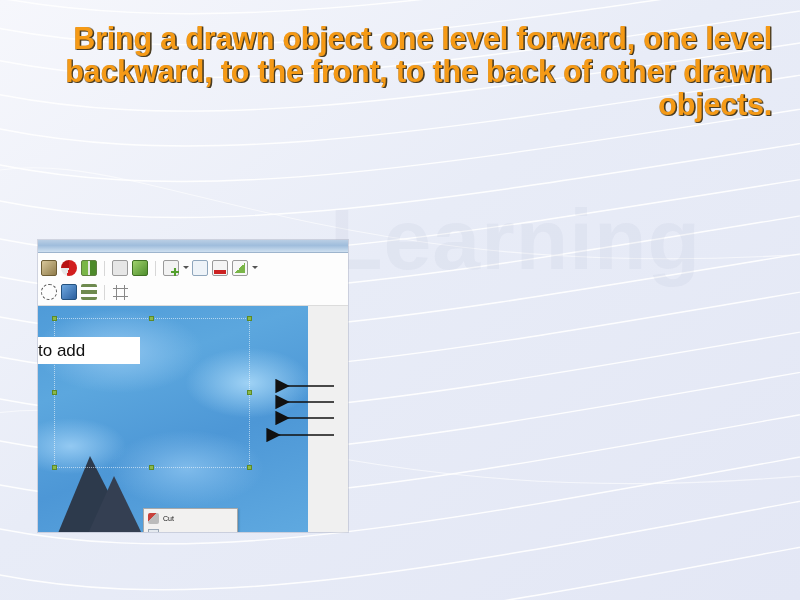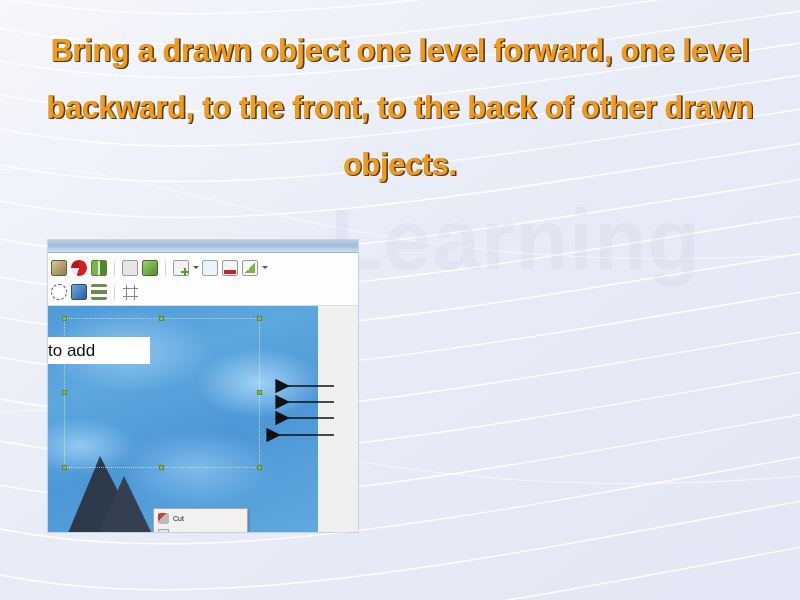--- a/index.html
+++ b/index.html
@@ -28,42 +28,41 @@
     color:rgba(160,168,200,0.10);
     letter-spacing:1px;
     white-space:nowrap;
     user-select:none;
   }
 
   
   #title{
     position:absolute;
     left:28px; top:22px; width:744px;
-    text-align:center;
+    text-align:right;
     font-family:"Liberation Sans", sans-serif;
     font-weight:bold;
     font-size:30.5px;
-    line-height:57px;
+    line-height:33px;
     color:#F59A16;
     text-shadow:
        1.4px 1.4px 0 #4a3c22,
        1.4px 0   0 rgba(74,60,34,.55),
        0   1.4px 0 rgba(74,60,34,.55);
     letter-spacing:-0.2px;
   }
 
   
   #app-shot{
     position:absolute;
     left:38px; top:240px;
     width:310px; height:292px;
     background:#f0f0f0;
     overflow:hidden;
     box-shadow:0 0 0 1px rgba(150,155,175,.35);
-    margin-left:10px;
   }
   #app-titlebar{
     position:absolute; left:0; top:0; width:100%; height:13px;
     background:linear-gradient(to bottom,#b9cee4 0%,#9fbddc 45%,#cfe0f0 100%);
     border-bottom:1px solid #9db4cd;
   }
   #app-toolbars{
     position:absolute; left:0; top:13px; width:100%; height:53px;
     background:#fdfdfd;
     border-bottom:1px solid #dcdcdc;

